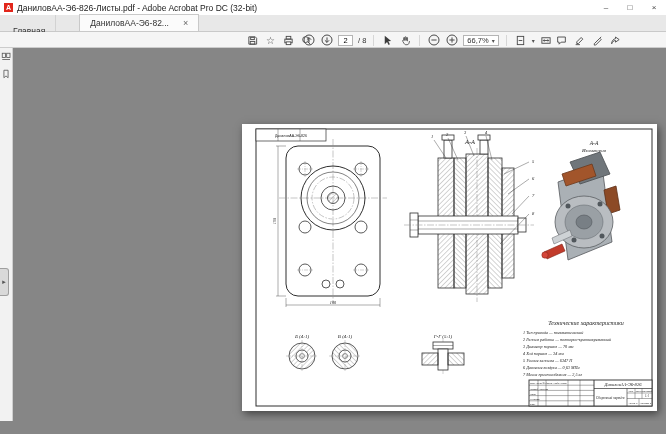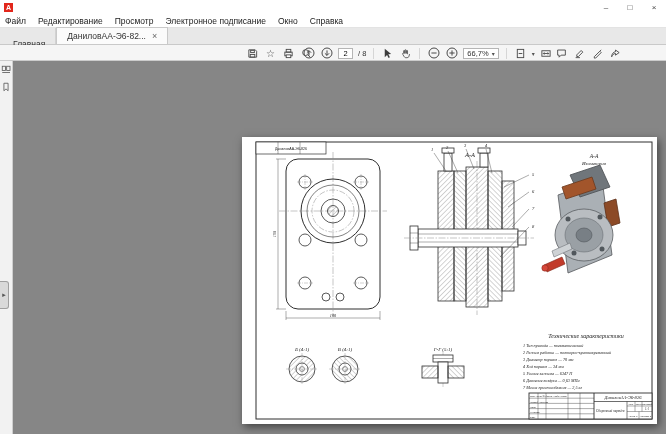--- a/index.html
+++ b/index.html
@@ -13,21 +13,21 @@
   .tb-title { white-space:nowrap; overflow:hidden; }
   .win-controls { margin-left:auto; display:flex; height:15px; }
   .win-btn { width:24px; text-align:center; font-size:8px; line-height:15px; color:#444; }
 
   .menubar { height:13px; background:#ffffff; border-bottom:1px solid #e3e3e3; display:flex; align-items:center; gap:12px; padding-left:5px; font-size:8.5px; color:#222; }
   .menu-item { white-space:nowrap; }
 
   .tabbar { height:17px; background:#e8e8e8; border-bottom:1px solid #c9c9c9; display:flex; align-items:flex-end; font-size:8.5px; color:#333; }
   .tab { height:16px; line-height:16px; padding:8px 10px; border-right:1px solid #d2d2d2; white-space:nowrap; }
   .tab:first-child { margin-left:3px; }
-  .tab.active { height:17px; line-height:17px; background:#fbfbfb; border:1px solid #c9c9c9; border-bottom:none; display:flex; align-items:center; gap:6px; }
+  .tab.active { height:17px; line-height:17px; background:#fbfbfb; border:1px solid #c9c9c9; border-bottom:none; display:flex; align-items:center; gap:14px;margin-left:23px; }
   .tab-close { color:#666; font-size:9px; }
 
   .toolbar { height:16px; background:#f5f5f5; border-bottom:1px solid #cccccc; position:relative; }
   .tb-group { position:absolute; top:1px; height:14px; display:flex; align-items:center; gap:5px; }
   .tb-left { left:246px; } .tb-center { left:302px; } .tb-right { right:44px; }
   .icon-btn { width:13px; height:13px; display:flex; align-items:center; justify-content:center; }
   .icon-btn svg { display:block; }
   .glyph-btn { font-size:10px; color:#4a4a4a; line-height:13px; }
   .tb-divider { width:1px; height:11px; background:#d6d6d6; margin:0 2px; }
   .page-input { width:15px; height:11px; border:1px solid #b5b5b5; background:#fff; font-size:7.5px; text-align:center; font-family:"Liberation Sans",sans-serif; padding:0; }
@@ -47,35 +47,28 @@
   .t  { font-family:"Liberation Sans",sans-serif; fill:#1d1d1d; }
   .ti { font-family:"Liberation Serif",serif; font-style:italic; fill:#1d1d1d; }
 </style>
 </head>
 <body>
 
 <div class="app">
 
   <div class="titlebar">
     <div class="app-icon">A</div>
+    <div class="tb-title">ДаниловАА-Э6-826-Листы.pdf - Adobe Acrobat Pro DC (32-bit)</div>
     <div class="win-controls">
       <div class="win-btn">–</div>
       <div class="win-btn">□</div>
       <div class="win-btn">×</div>
     </div>
   </div>
 
-  <div class="menubar">
-    <span class="menu-item">Файл</span>
-    <span class="menu-item">Редактирование</span>
-    <span class="menu-item">Просмотр</span>
-    <span class="menu-item">Электронное подписание</span>
-    <span class="menu-item">Окно</span>
-    <span class="menu-item">Справка</span>
-  </div>
 
   <div class="tabbar">
     <div class="tab">Главная</div>
     <div class="tab active">
       <span>ДаниловАА-Э6-82...</span>
       <span class="tab-close">×</span>
     </div>
   </div>
 
   <div class="toolbar">

